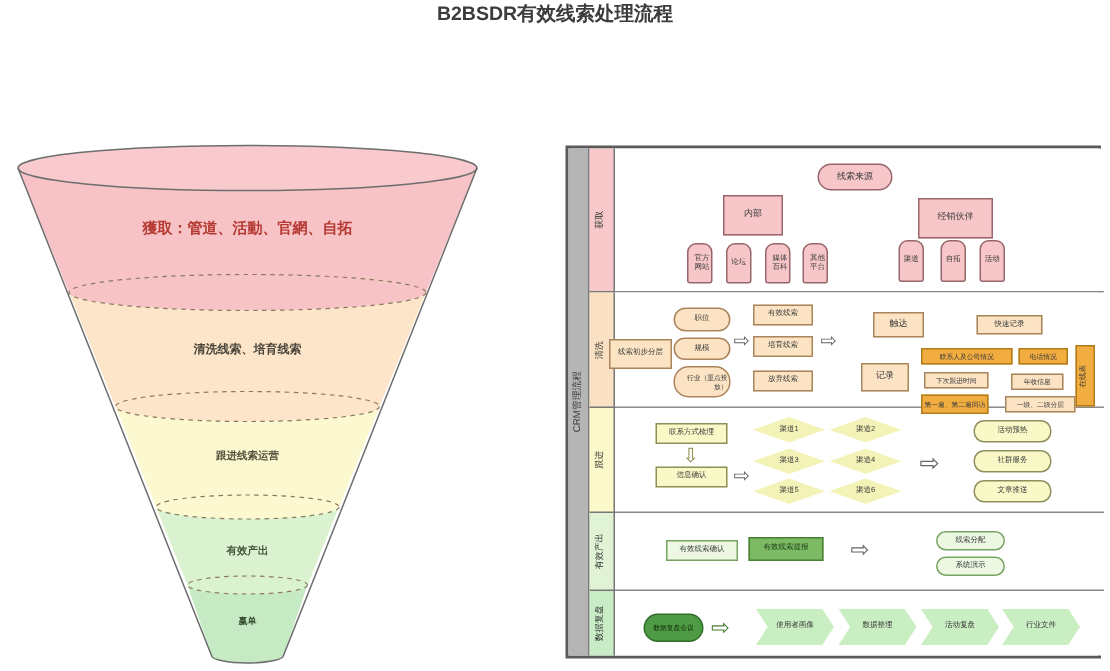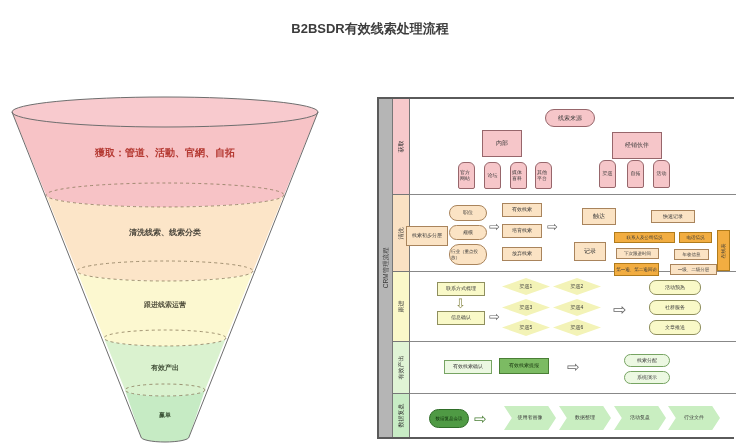--- a/index.html
+++ b/index.html
@@ -1,20 +1,20 @@
 <!DOCTYPE html>
 <html><head>
 <meta charset="utf-8">
 <style>
   html,body{margin:0;padding:0;background:#fff;}
   .page{position:relative;width:740px;height:447px;background:#fff;overflow:hidden;
         font-family:"Liberation Sans",sans-serif;color:#3a3a3a;}
   .abs{position:absolute;box-sizing:border-box;}
-  .ctr{display:flex;align-items:center;justify-content:center;text-align:left;line-height:1.15;}
-  .title{left:0;top:8;width:740px;font-size:13px;font-weight:bold;color:#3c3c3c;text-align:center;margin-top:20px;}
+  .ctr{display:flex;align-items:center;justify-content:center;text-align:right;line-height:1.15;}
+  .title{left:0;top:8;width:740px;font-size:13px;font-weight:bold;color:#3c3c3c;text-align:center;}
 
   
   .chart{left:377px;top:97px;width:357px;height:342px;border:2px solid #5a5a5a;background:#fff;}
   .crm-bar{left:0;top:0;width:14px;height:338px;background:#b5b5b5;border-right:1px solid #777;}
   .rot{transform:rotate(-90deg);white-space:nowrap;}
   .lane-label{left:14px;width:17px;border-right:1px solid #777;border-bottom:1px solid #777;font-size:6px;color:#333;}
   .lane-row{left:31px;width:326px;background:#fff;border-bottom:1px solid #888;}
   .tinytext{font-size:6px;}
 
   
@@ -58,21 +58,21 @@
     <path d="M104,243 L125,295 A40,6 0 0 0 205,295 L226,243 A61,8 0 0 1 104,243 Z" fill="#daf2cf"></path>
     <path d="M125,295 L141,342 A24,5 0 0 0 189,342 L205,295 A40,6 0 0 1 125,295 Z" fill="#c6ebc4"></path>
     <ellipse cx="165" cy="17" rx="153" ry="15" fill="#f8cace" stroke="#6e6e6e" stroke-width="1"></ellipse>
     <path d="M12,17 L141,342 A24,5 0 0 0 189,342 L318,17" fill="none" stroke="#6e6e6e" stroke-width="1"></path>
     <ellipse cx="165" cy="100" rx="119" ry="12" fill="none" stroke="#8a7a5a" stroke-width="0.8" stroke-dasharray="3,3"></ellipse>
     <ellipse cx="165" cy="176" rx="88" ry="10" fill="none" stroke="#8a7a5a" stroke-width="0.8" stroke-dasharray="3,3"></ellipse>
     <ellipse cx="165" cy="243" rx="61" ry="8" fill="none" stroke="#8a7a5a" stroke-width="0.8" stroke-dasharray="3,3"></ellipse>
     <ellipse cx="165" cy="295" rx="40" ry="6" fill="none" stroke="#8a7a5a" stroke-width="0.8" stroke-dasharray="3,3"></ellipse>
   </svg>
   <div class="abs ctr fl1" style="left:30px;top:144px;width:270px;height:18px;">獲取：管道、活動、官網、自拓</div>
-  <div class="abs ctr fl2" style="left:65px;top:226px;width:200px;height:14px;">清洗线索、线索分类</div>
+  <div class="abs ctr fl2" style="left:65px;top:226px;width:200px;height:14px;">清洗线索、培育线索</div>
   <div class="abs ctr fl3" style="left:90px;top:299px;width:150px;height:13px;">跟进线索运营</div>
   <div class="abs ctr fl4" style="left:105px;top:362px;width:120px;height:12px;">有效产出</div>
   <div class="abs ctr fl5" style="left:115px;top:409px;width:100px;height:12px;">赢单</div>
 
   <div class="abs chart">
 
     <div class="abs lane-row" style="top:0;height:96px;"></div>
     <div class="abs lane-row" style="top:96px;height:77px;"></div>
     <div class="abs lane-row" style="top:173px;height:70px;"></div>
     <div class="abs lane-row" style="top:243px;height:52px;"></div>

